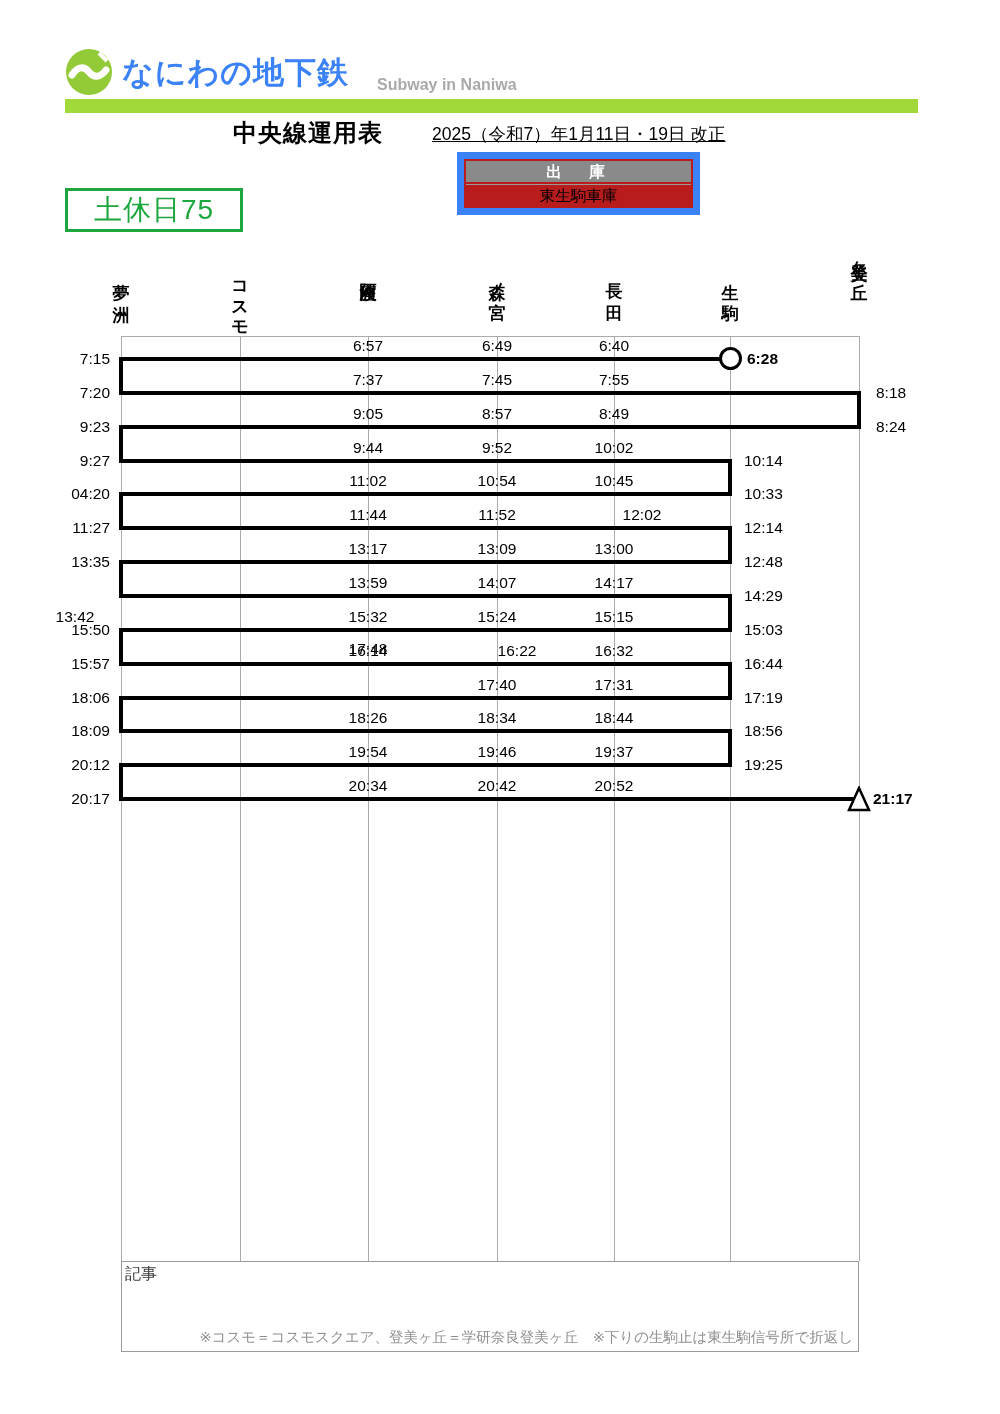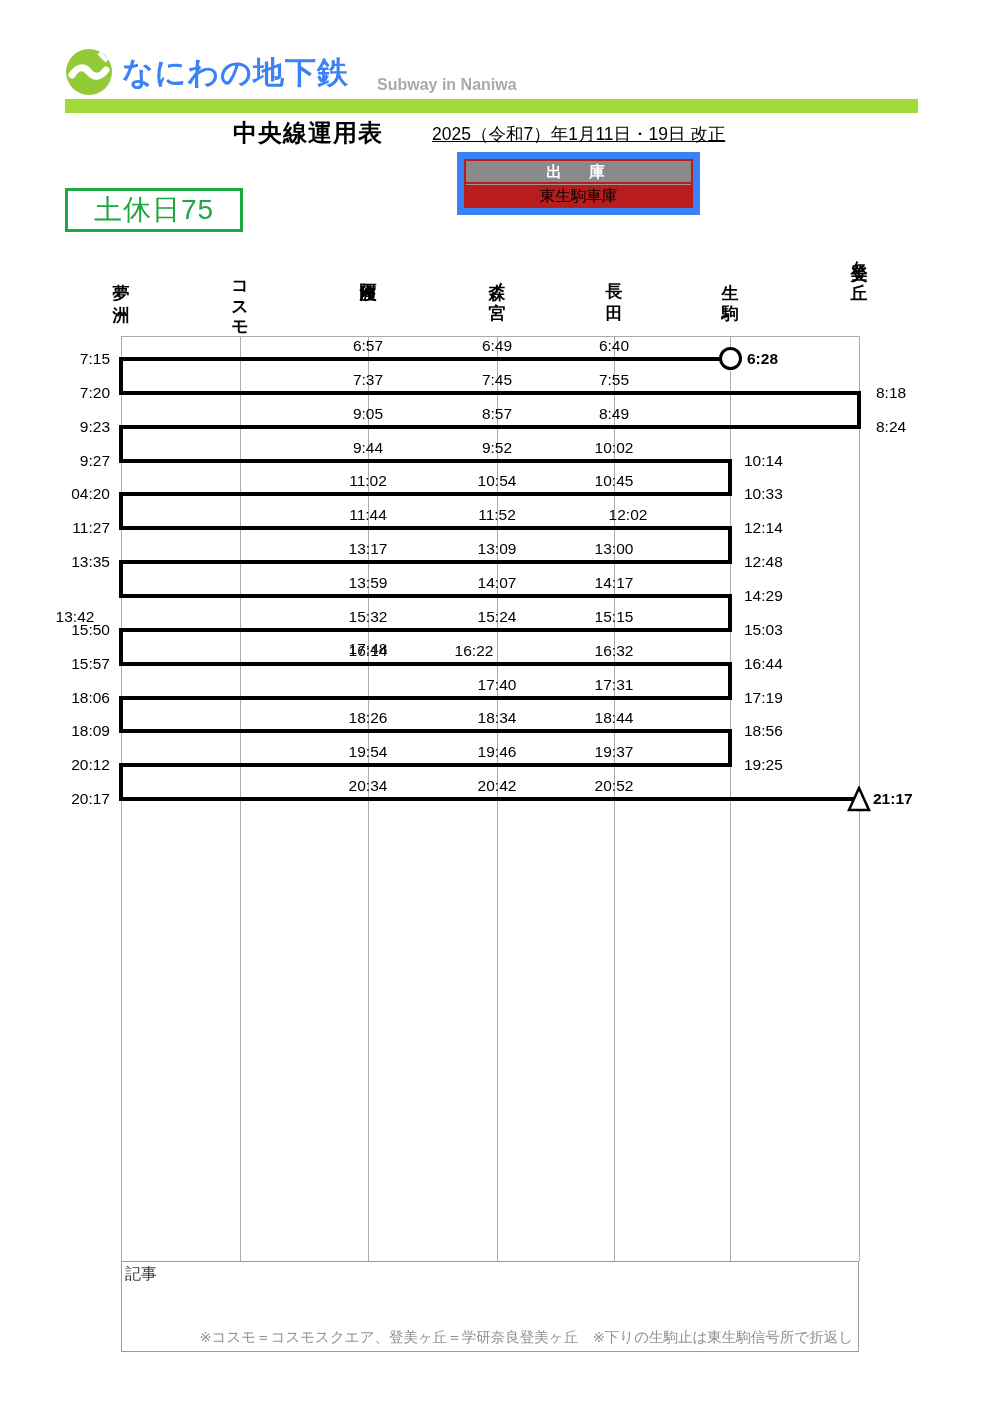--- a/index.html
+++ b/index.html
@@ -112,21 +112,21 @@
       <div class="runline" style="left: 119px; top: 492px; width: 613px;"></div>
       <div class="via-time" style="left: 368px; top: 472px;">11:02</div>
       <div class="via-time" style="left: 497px; top: 472px;">10:54</div>
       <div class="via-time" style="left: 614px; top: 472px;">10:45</div>
       <div class="end-time" style="top: 485px; left: 744px;">10:33</div>
       <div class="end-time end-left" style="top: 485px;">04:20</div>
       <div class="connv" style="left: 119px; top: 492px; height: 38px;"></div>
       <div class="runline" style="left: 119px; top: 526px; width: 613px;"></div>
       <div class="via-time" style="left: 368px; top: 506px;">11:44</div>
       <div class="via-time" style="left: 497px; top: 506px;">11:52</div>
-      <div class="via-time" style="left: 628px; top: 506px;">12:02</div>
+      <div class="via-time" style="left: 642px; top: 506px;">12:02</div>
       <div class="end-time end-left" style="top: 519px;">11:27</div>
       <div class="end-time" style="top: 519px; left: 744px;">12:14</div>
       <div class="connv" style="left: 728px; top: 526px; height: 38px;"></div>
       <div class="runline" style="left: 119px; top: 560px; width: 613px;"></div>
       <div class="via-time" style="left: 368px; top: 540px; text-align: right;">13:17</div>
       <div class="via-time" style="left: 497px; top: 540px;">13:09</div>
       <div class="via-time" style="left: 614px; top: 540px;">13:00</div>
       <div class="end-time" style="top: 553px; left: 744px;">12:48</div>
       <div class="end-time end-left" style="top: 553px;">13:35</div>
       <div class="connv" style="left: 119px; top: 560px; height: 38px;"></div>
@@ -139,21 +139,21 @@
       <div class="connv" style="left: 728px; top: 594px; height: 38px;"></div>
       <div class="runline" style="left: 119px; top: 628px; width: 613px;"></div>
       <div class="via-time" style="left: 368px; top: 608px;">15:32</div>
       <div class="via-time" style="left: 497px; top: 608px;">15:24</div>
       <div class="via-time" style="left: 614px; top: 608px;">15:15</div>
       <div class="end-time" style="top: 621px; left: 744px;">15:03</div>
       <div class="end-time end-left" style="top: 621px;">15:50</div>
       <div class="connv" style="left: 119px; top: 628px; height: 38px;"></div>
       <div class="runline" style="left: 119px; top: 662px; width: 613px;"></div>
       <div class="via-time" style="left: 368px; top: 642px;">16:14</div>
-      <div class="via-time" style="left: 474px; top: 642px; text-align: center;">16:22</div>
+      <div class="via-time" style="left: 517px; top: 642px; text-align: center;">16:22</div>
       <div class="via-time" style="left: 614px; top: 642px;">16:32</div>
       <div class="end-time end-left" style="top: 655px;">15:57</div>
       <div class="end-time" style="top: 655px; left: 744px;">16:44</div>
       <div class="connv" style="left: 728px; top: 662px; height: 38px;"></div>
       <div class="runline" style="left: 119px; top: 696px; width: 613px;"></div>
       <div class="via-time" style="left: 368px; top: 640px;">17:48</div>
       <div class="via-time" style="left: 497px; top: 676px;">17:40</div>
       <div class="via-time" style="left: 614px; top: 676px;">17:31</div>
       <div class="end-time" style="top: 689px; left: 744px;">17:19</div>
       <div class="end-time end-left" style="top: 689px;">18:06</div>

